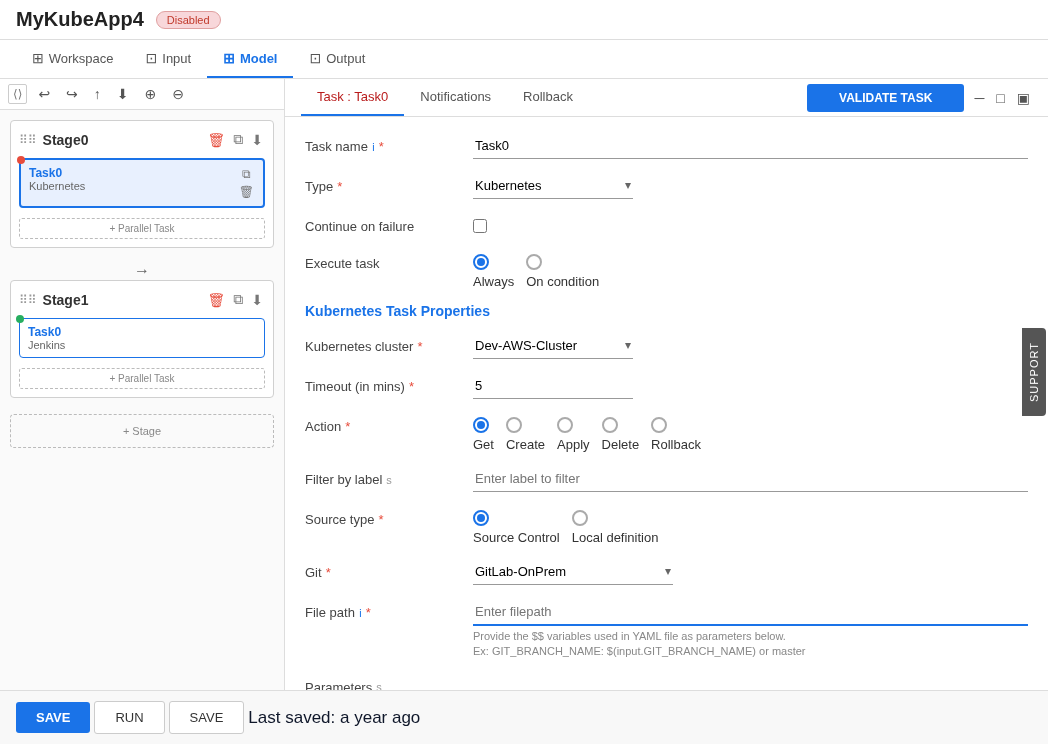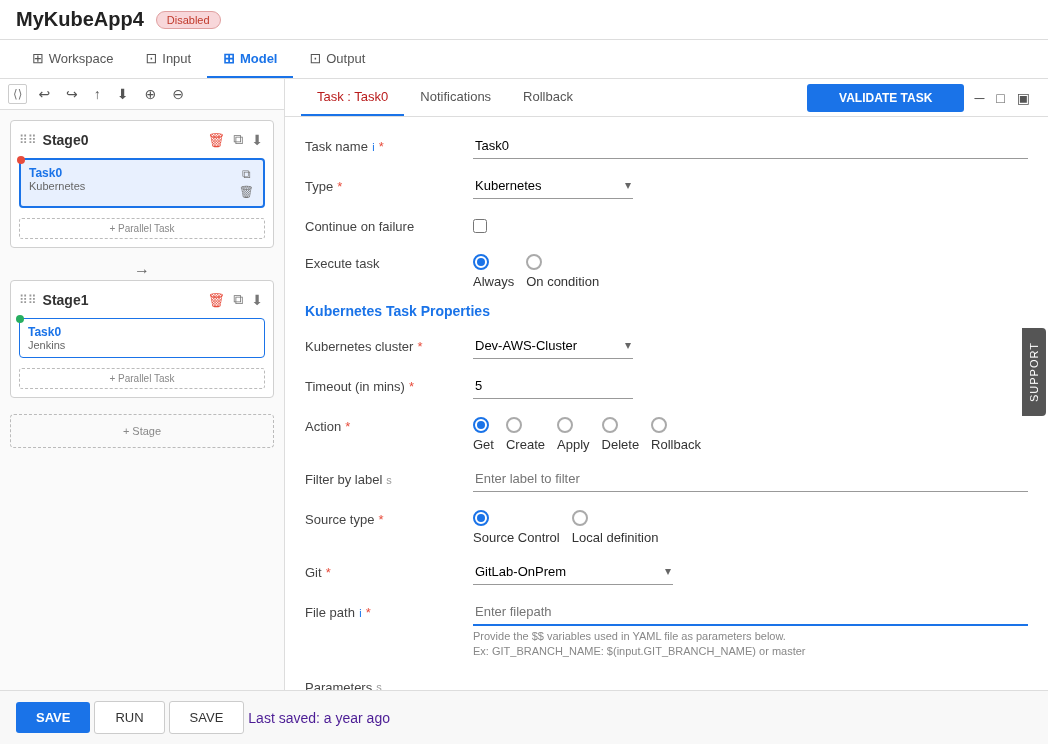--- a/index.html
+++ b/index.html
@@ -108,21 +108,21 @@
     .param-add-btn { width: 22px; height: 22px; border-radius: 50%; background: #1a73e8; color: #fff; border: none; cursor: pointer; font-size: 16px; display: flex; align-items: center; justify-content: center; line-height: 1; }
 
     
     .output-section-title { font-weight: bold; font-size: 14px; color: #1a73e8; margin: 10px 0 10px 0; }
 
     
     .footer { background: #f8f8f8; border-top: 1px solid #ddd; padding: 10px 16px; display: flex; align-items: center; gap: 4px; }
     .footer-save-btn { background: #1a73e8; color: #fff; border: none; padding: 8px 20px; border-radius: 3px; font-weight: bold; cursor: pointer; font-size: 13px; }
     .footer-run-btn { background: #fff; color: #333; border: 1px solid #ccc; padding: 8px 20px; border-radius: 3px; cursor: pointer; font-size: 13px; }
     .footer-close-btn { background: #fff; color: #333; border: 1px solid #ccc; padding: 8px 20px; border-radius: 3px; cursor: pointer; font-size: 13px; }
-    .footer-saved-text { font-size: 14px; color: #4c1d95; }
+    .footer-saved-text { font-size: 17px; color: #0f172a; }
 
     
     .support-tab { position: fixed; right: -30px; top: 50%; transform: translateY(-50%) rotate(-90deg); background: #555; color: #fff; padding: 6px 14px; font-size: 11px; cursor: pointer; border-radius: 0 0 4px 4px; z-index: 100; letter-spacing: 1px; }
 
     .divider-line { border: none; border-top: 1px solid #eee; margin: 4px 0 10px 0; }
   </style>
 </head>
 <body>
 
 <div class="app-header">

